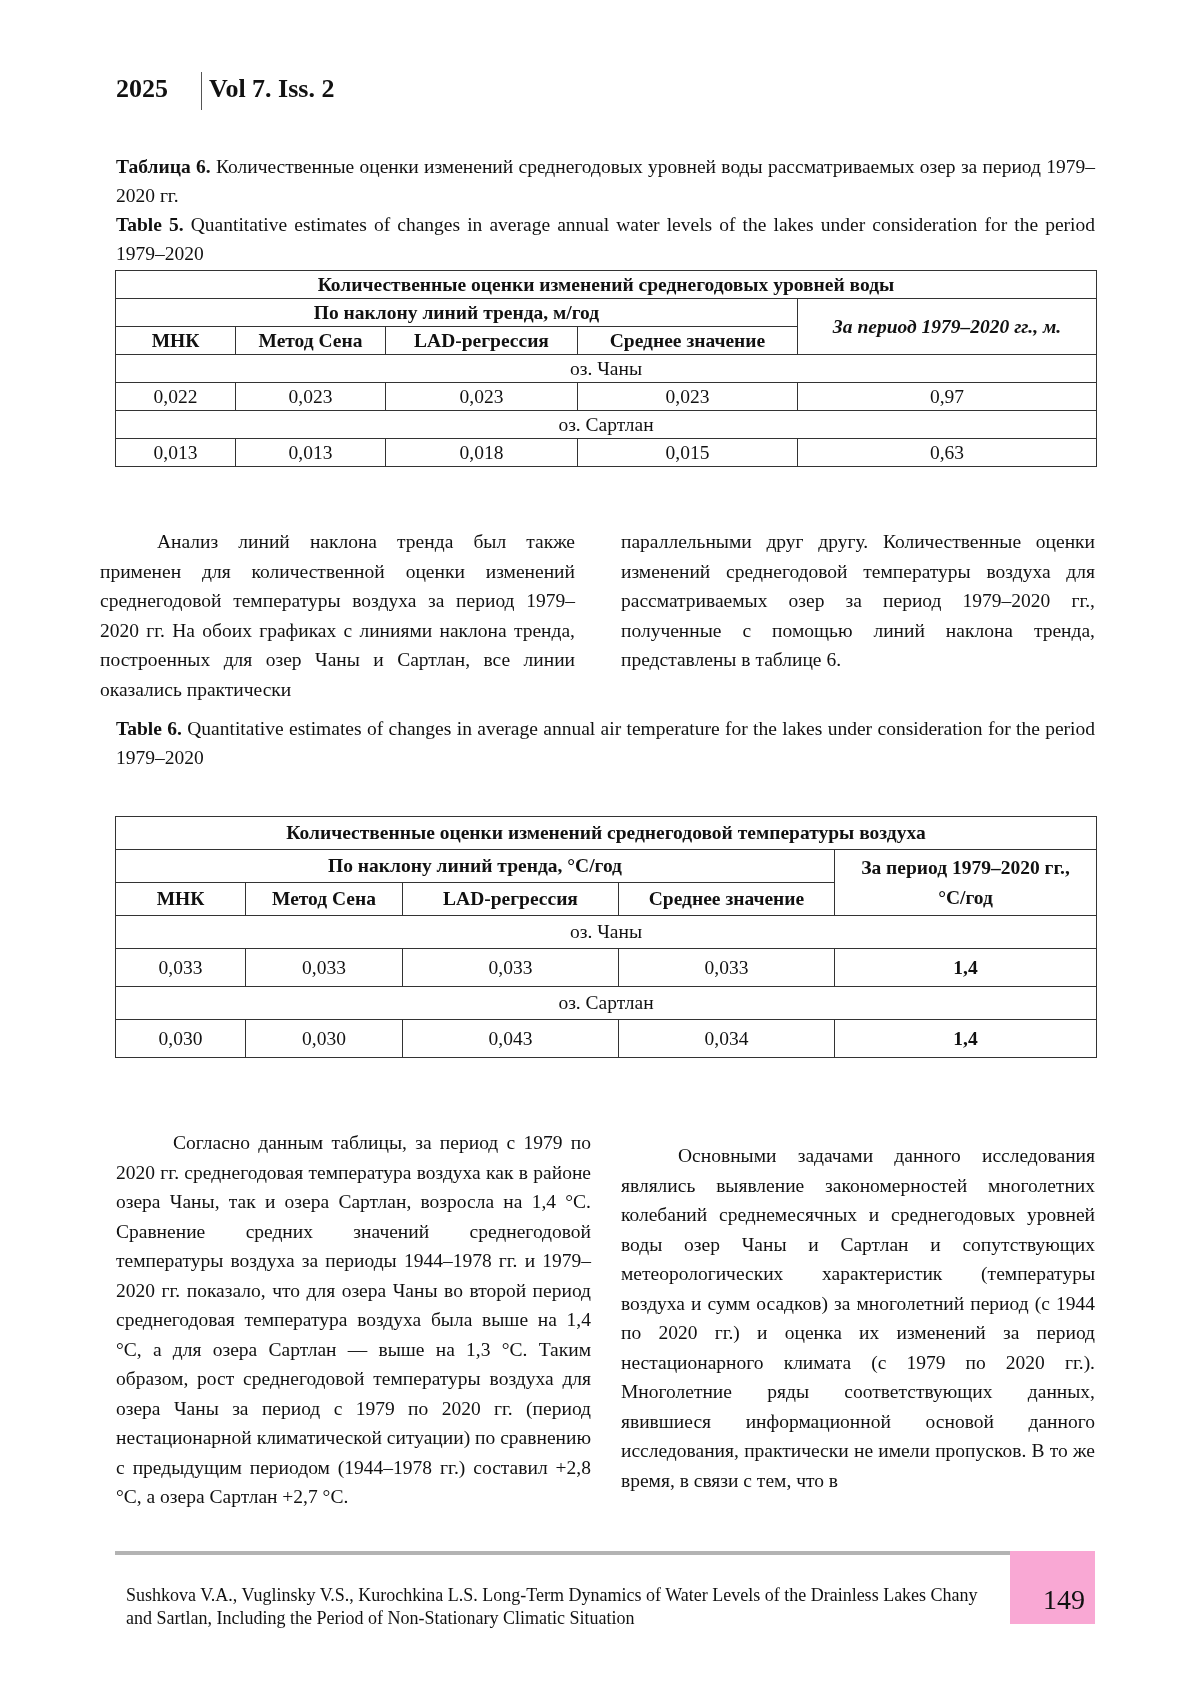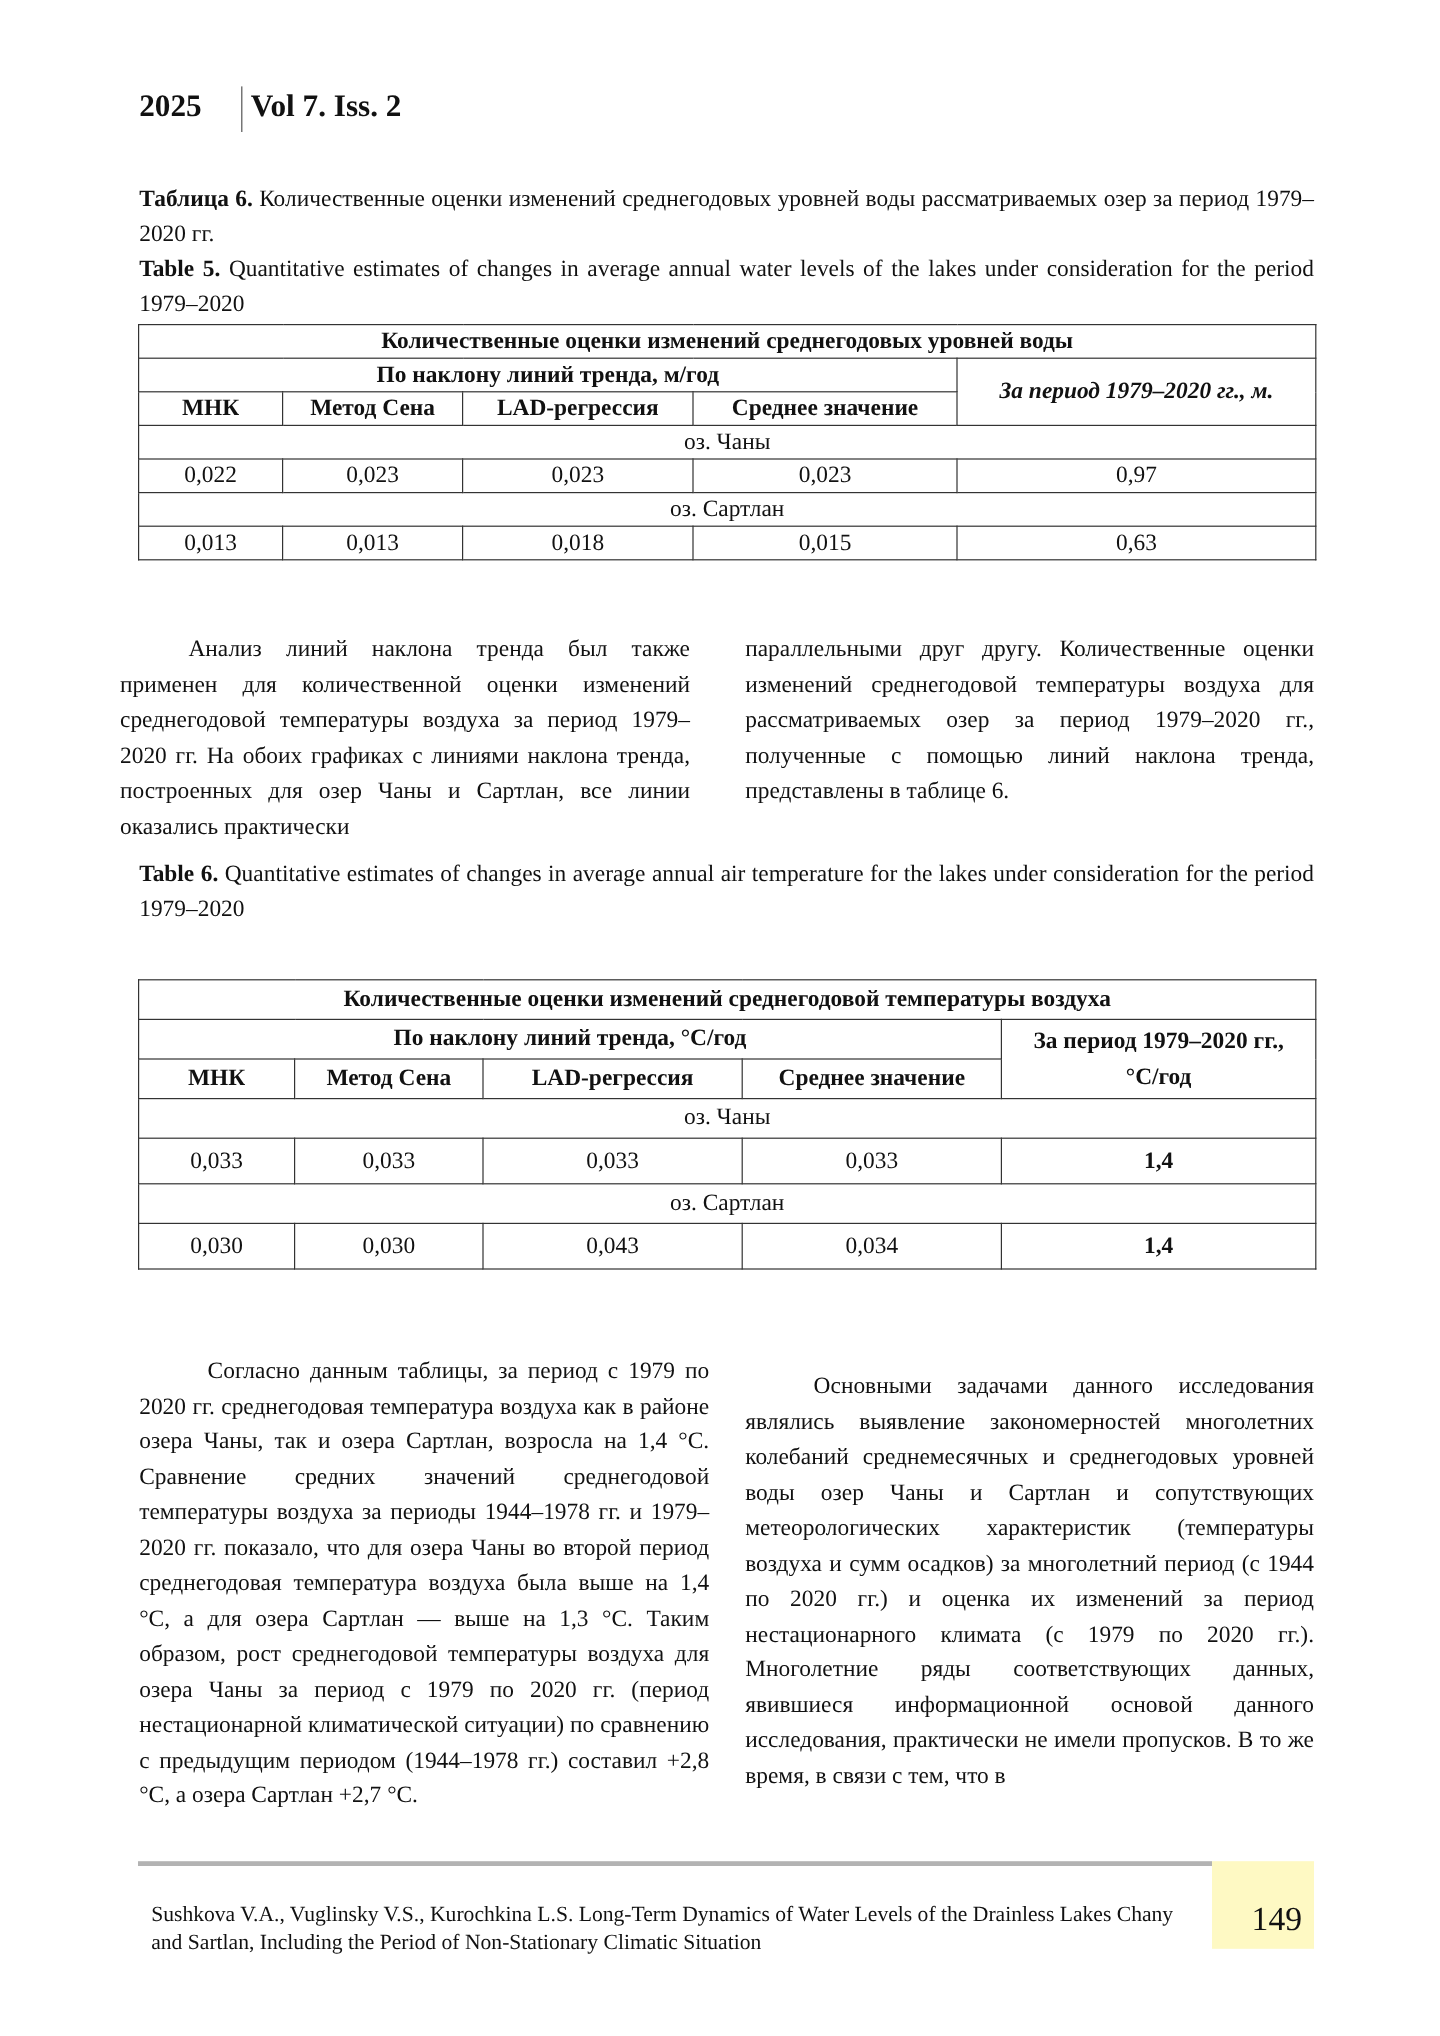--- a/index.html
+++ b/index.html
@@ -30,21 +30,21 @@
   .col p { margin: 0; text-indent: 57px; }
   .col p.noind { text-indent: 0; }
   #colA1 { left: 100px; top: 527px; width: 475px; }
   #colA2 { left: 621px; top: 527px; width: 474px; text-align-last: left; }
   #colB1 { left: 116px; top: 1128px; width: 475px; }
   #colB2 { left: 621px; top: 1141px; width: 474px; }
   .concl-title { font-weight: bold; font-size: 19.5px; margin: 0 0 12px 57px; }
 
   .footer-rule { position: absolute; left: 115px; top: 1551px; width: 895px; height: 4px; background: #b3b3b3; }
   .footer-cite { position: absolute; left: 126px; top: 1584px; width: 880px; font-size: 18px; line-height: 23px; }
-  .page-box { position: absolute; left: 1010px; top: 1551px; width: 85px; height: 73px; background: #fef9c3; }
+  .page-box { position: absolute; left: 1010px; top: 1551px; width: 85px; height: 73px; background: #f9a8d4; }
   .page-num { position: absolute; right: 10px; bottom: 8px; font-size: 28px; }
 </style>
 </head>
 <body>
 
 <div class="header">
   <span class="hdr-year">2025</span>
   <span class="hdr-sep"></span>
   <span class="hdr-vol">Vol 7. Iss. 2</span>
 </div>

